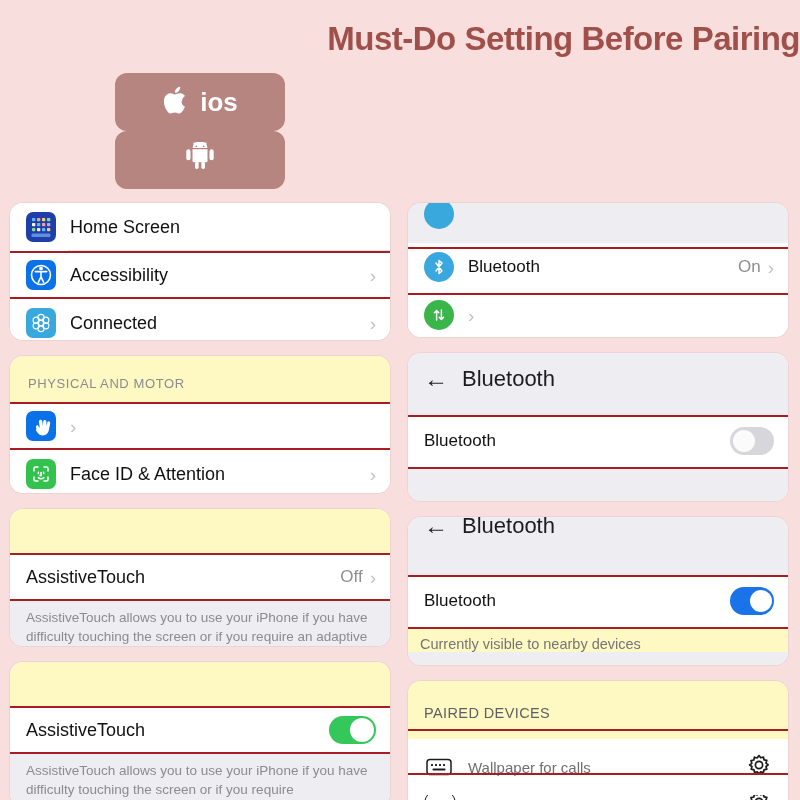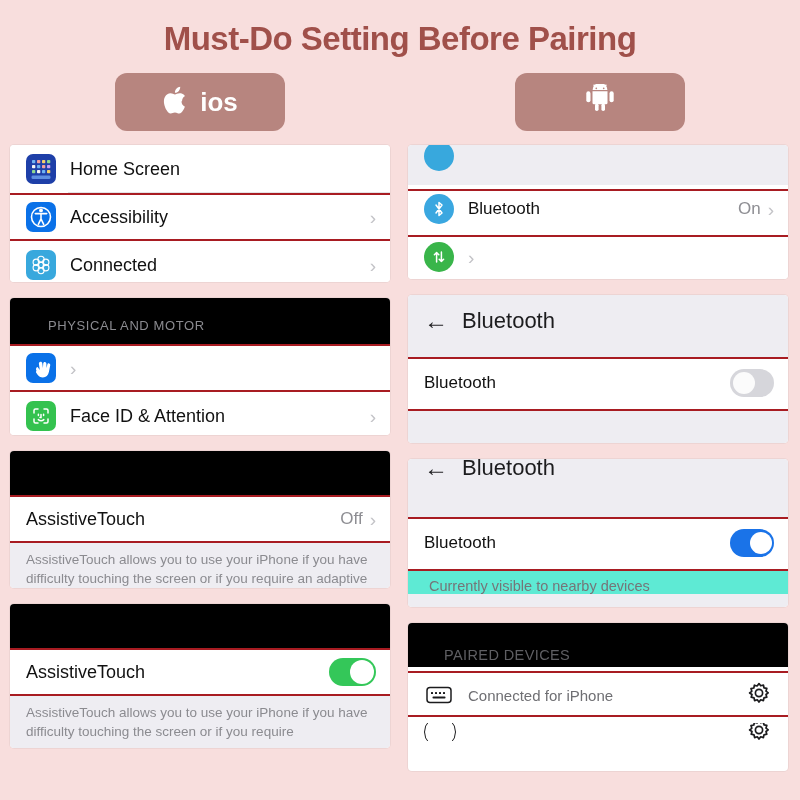--- a/index.html
+++ b/index.html
@@ -4,58 +4,58 @@
 <style>
   html, body { margin:0; padding:0; }
   body {
     width:800px; height:800px;
     background:#f8dedd;
     font-family:"Liberation Sans", sans-serif;
     overflow:hidden;
     position:relative;
   }
   .title {
-    text-align:center;
+    text-align:right;
     color:#a0504a;
     font-size:33px;
     font-weight:bold;
     letter-spacing:-0.5px;
     padding-top:22px;
     line-height:1;
   }
-  .badges { display:flex; margin-top:18px; }
+  .badges { display:flex; margin-top:18px;flex-direction:column; }
   .badge-col { width:50%; display:flex; justify-content:center; }
   .badge {
     background:#b7857f;
     border-radius:12px;
     height:58px;
     display:flex; align-items:center; justify-content:center;
     gap:10px;
     padding:0 26px;
     min-width:118px;
   }
   .badge-label { color:#fff; font-size:26px; font-weight:bold; }
   .cols { display:flex; margin-top:14px; }
   .col { width:50%; box-sizing:border-box; padding:0 10px; }
   .col.right { padding:0 12px 0 8px; }
 
   .panel {
     background:#fff;
-    border-radius:4px;
+    border-radius:13px;
     overflow:hidden;
     position:relative;
     margin-bottom:16px;
     box-shadow:0 0 0 1px rgba(0,0,0,.045);
   }
   .panel.ios { height:137px; }
   .panel.ios.tall { height:144px; }
   .panel.and { height:134px; }
   .panel.and.tall { height:148px; }
 
-  .grayhead { background:#000000;padding-left:20px; }
+  .grayhead { background:#fef9c3; }
   .sect-label {
     color:#8b8b90; font-size:13px; letter-spacing:.6px;
     padding:26px 0 0 18px;
   }
   .row {
     display:flex; align-items:center;
     background:#fff;
     padding:0 14px 0 16px;
     position:relative;
     box-sizing:border-box;
@@ -78,21 +78,21 @@
   .footnote {
     color:#8b8b90; font-size:13.5px; line-height:19px;
     padding:7px 16px 0 16px; background:#eeedf2;
   }
   .and-title-bar {
     display:flex; align-items:center; gap:14px;
     padding:8px 0 0 16px; background:#eeedf2; height:44px; box-sizing:border-box;
   }
   .back-arrow { font-size:24px; color:#1c1c1e; line-height:1; }
   .and-title { font-size:22px; color:#1c1c1e; }
-  .and-sub { color:#757578; font-size:14.5px; padding:10px 0 0 21px; background:#5eead4; }
+  .and-sub { color:#757578; font-size:14.5px; padding:10px 0 0 12px; background:#fef9c3; }
   .and-section { color:#5f5f63; font-size:14.5px; letter-spacing:.4px; padding:26px 0 0 16px; }
 
   
   .tog { width:47px; height:28px; border-radius:14px; position:relative; flex:0 0 47px; }
   .tog .knob { position:absolute; top:2px; width:24px; height:24px; border-radius:50%; background:#fff; }
   .tog.on-ios { background:#34c759; } .tog.on-ios .knob { right:2px; }
   .tog.on-and { background:#1a73e8; width:44px; flex-basis:44px; } .tog.on-and .knob { right:2px; width:22px; height:22px; top:3px; }
   .tog.off-and { background:#d6d6db; width:44px; flex-basis:44px; } .tog.off-and .knob { left:3px; width:22px; height:22px; top:3px; background:#fbfbfb; }
 
   
@@ -330,39 +330,39 @@
           </span>
       </div>
       <div class="hl" style="top:110px"></div>
       <div style="background:#eeedf2; height:38px">
         <div class="and-sub" style="padding-top:9px">Currently visible to nearby devices</div>
       </div>
 
     </div>
 
     <div class="panel and tall">
-      <div class="grayhead" style="height:44px">
+      <div class="grayhead" style="height:58px">
         <div class="and-section" style="padding-top:24px">PAIRED DEVICES</div>
       </div>
       <div class="hl" style="top:48px"></div>
       <div class="row row-and" style="height:56px">
         <span class="ico">
           <svg width="26" height="20" viewBox="0 0 26 20">
               <rect x="1" y="2.5" width="24" height="15" rx="3" fill="#fff" stroke="#1c1c1e" stroke-width="1.5"></rect>
           <g fill="#1c1c1e">
                 <rect x="5" y="7" width="2" height="2" rx=".5"></rect>
                 <rect x="9" y="7" width="2" height="2" rx=".5"></rect>
                 <rect x="13" y="7" width="2" height="2" rx=".5"></rect>
                 <rect x="17" y="7" width="2" height="2" rx=".5"></rect>
                 <rect x="6.5" y="11.5" width="13" height="2" rx=".8"></rect>
               </g>
             </svg>
         </span>
         <span style="flex:1">
-          <span class="dev-sub" style="display:block">Connected for iPhone</span>
+          <span class="dev-sub" style="display:block">Wallpaper for calls</span>
         </span>
         <span class="gear">
           <svg width="26" height="26" viewBox="0 0 26 26">
               <g fill="none" stroke="#1c1c1e" stroke-width="1.7">
                 <circle cx="13" cy="13" r="3.6"></circle>
                 <path d="M13 3.6l1.7 2.2 2.7-0.8 0.6 2.8 2.8 0.6-0.8 2.7 2.2 1.7-2.2 1.7 0.8 2.7-2.8 0.6-0.6 2.8-2.7-0.8-1.7 2.2-1.7-2.2-2.7 0.8-0.6-2.8-2.8-0.6 0.8-2.7L3.6 13l2.2-1.7-0.8-2.7 2.8-0.6 0.6-2.8 2.7 0.8z" stroke-linejoin="round"></path>
               </g>
             </svg>
         </span>
       </div>

